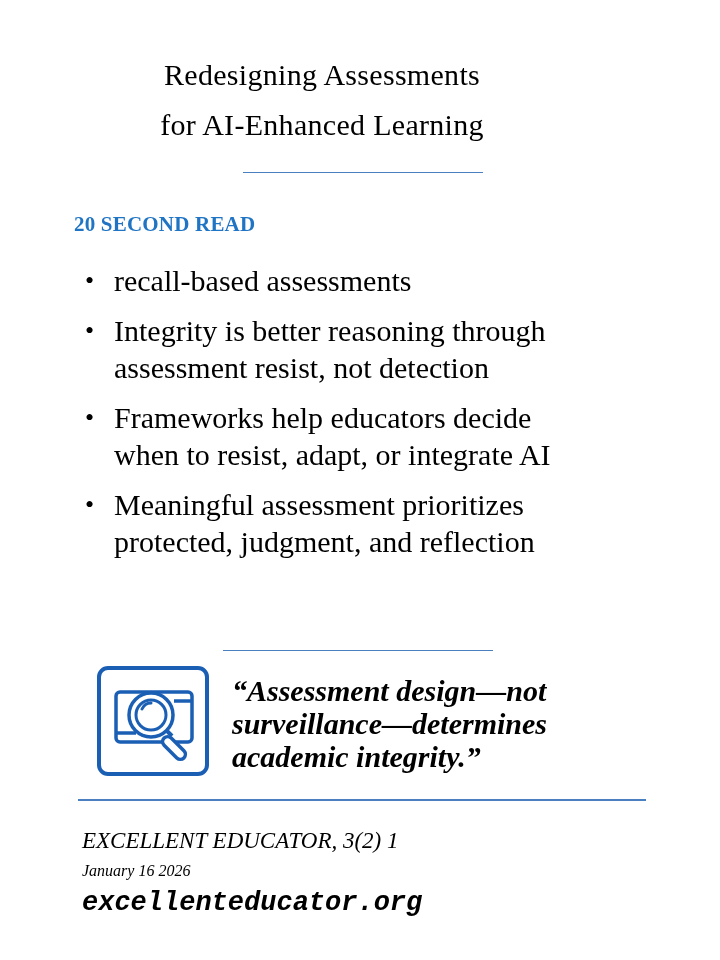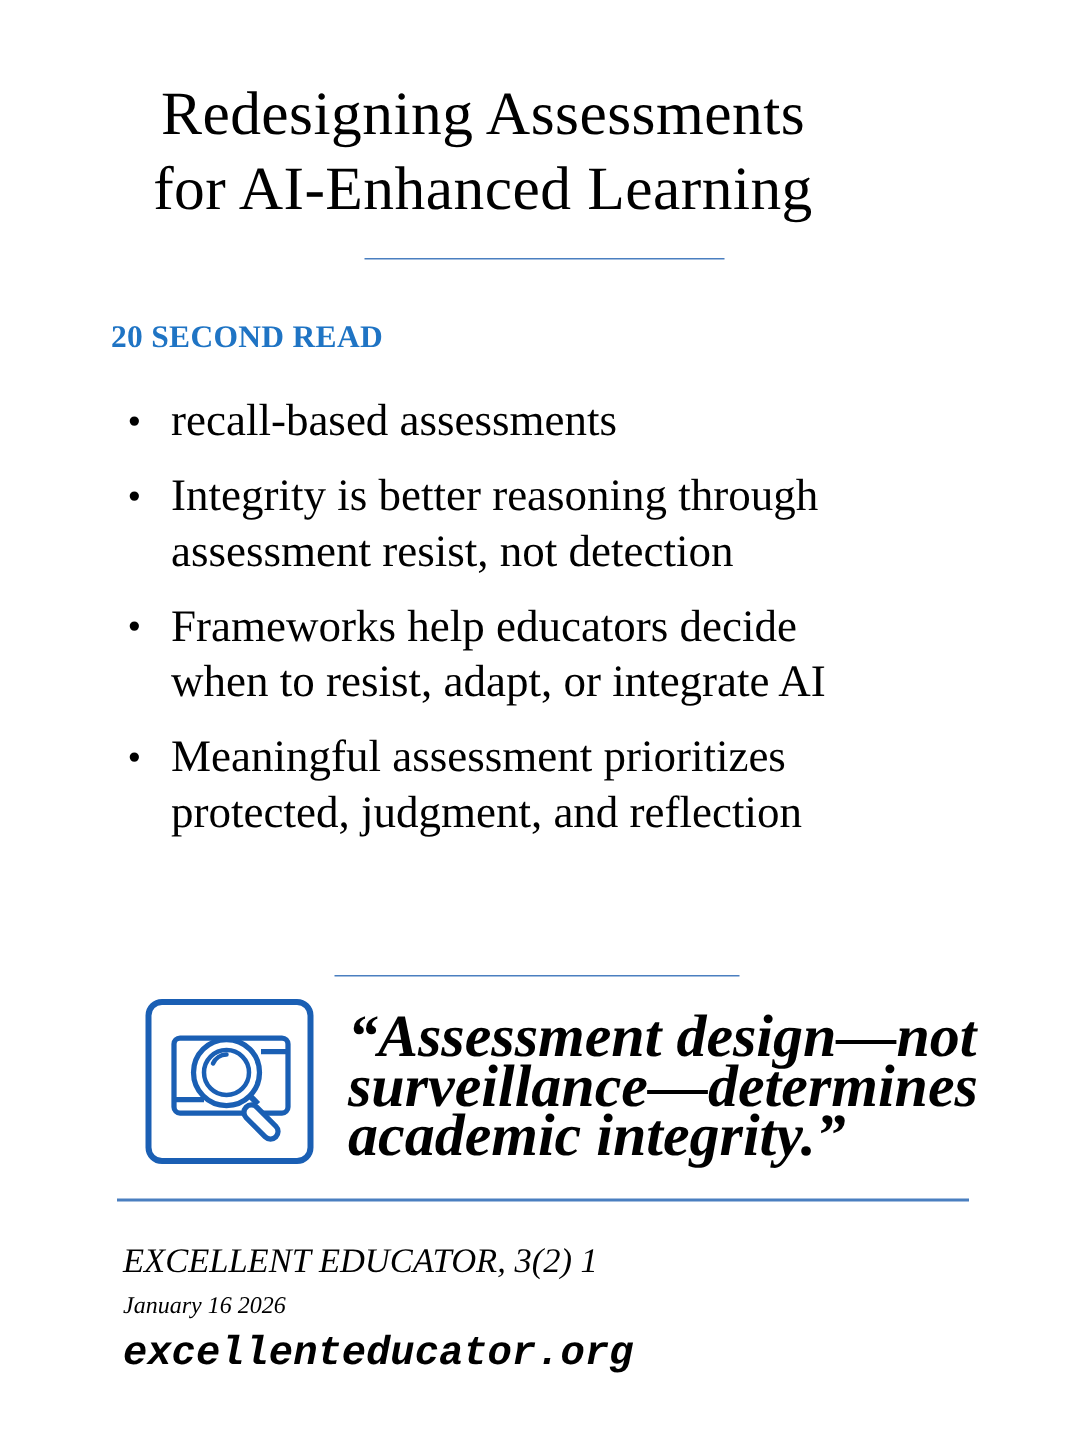--- a/index.html
+++ b/index.html
@@ -1,31 +1,31 @@
 <!DOCTYPE html>
 <html><head>
 <meta charset="utf-8">
 <style>
   html, body { margin: 0; padding: 0; background: #ffffff; }
   body { width: 720px; height: 960px; position: relative; overflow: hidden;
          font-family: "Liberation Serif", "DejaVu Serif", serif; color: #000; }
   .title { position: absolute; left: 0; width: 644px; top: 50px; text-align: center;
-           font-size: 41px; line-height: 50px; font-weight: normal; margin: 0; letter-spacing: 0.3px; }
+           font-size: 30px; line-height: 50px; font-weight: normal; margin: 0; letter-spacing: 0.3px; }
   .rule { position: absolute; height: 0; border-top: 1.5px solid #4a7fc0; }
   .rule.top { left: 243px; width: 240px; top: 172px; }
   .rule.mid { left: 223px; width: 270px; top: 650px; }
   .rule.bottom { left: 78px; width: 568px; top: 799px; border-top: 2px solid #4a7fc0; }
   .kicker { position: absolute; left: 74px; top: 212px; font-size: 21px; font-weight: bold;
             color: #1f74c4; letter-spacing: 0.2px; }
   .bullets { position: absolute; left: 85px; top: 262px; width: 580px; margin: 0; padding: 0; list-style: none; }
   .bullets li { position: relative; padding-left: 29px; font-size: 30px; line-height: 37px; margin-bottom: 13px; }
   .bullets li .dot { position: absolute; left: 0; top: 0; font-size: 26px; }
   .icon-box { position: absolute; left: 96px; top: 665px; width: 114px; height: 112px; }
   .quote { position: absolute; left: 232px; top: 674px; width: 420px; font-style: italic; font-weight: bold;
-           font-size: 40px; line-height: 33px; }
+           font-size: 30px; line-height: 33px; }
   .footer { position: absolute; left: 82px; top: 826px; font-style: italic; }
   .footer .line1 { font-size: 23px; line-height: 30px; }
   .footer .line2 { font-size: 16px; line-height: 30px; }
   .footer .line3 { font-size: 27px; line-height: 34px; font-weight: bold; font-family: Liberation Mono, monospace; }
 </style>
 </head>
 <body>
 
 <h1 class="title">
   <div>Redesigning Assessments</div>

